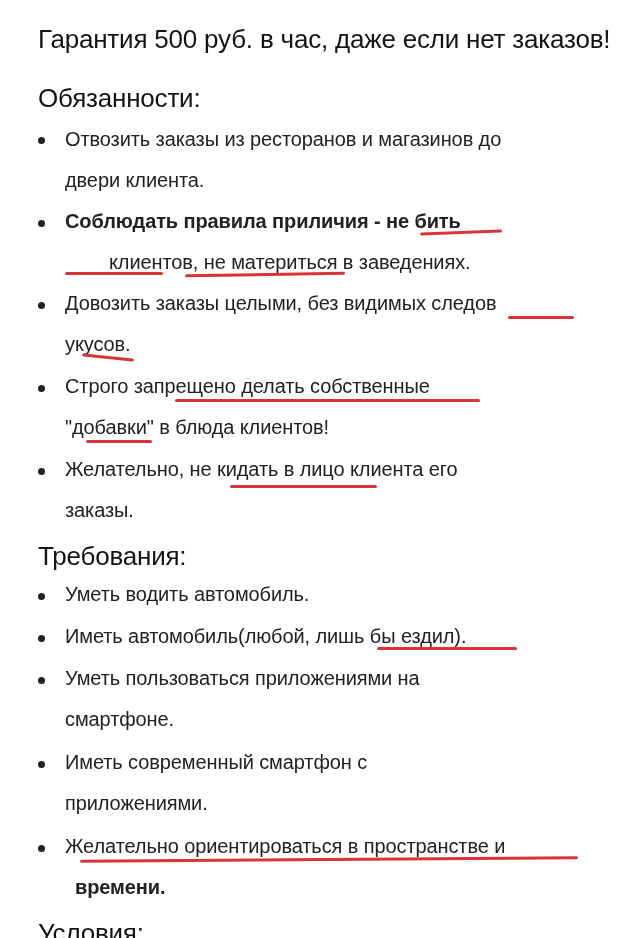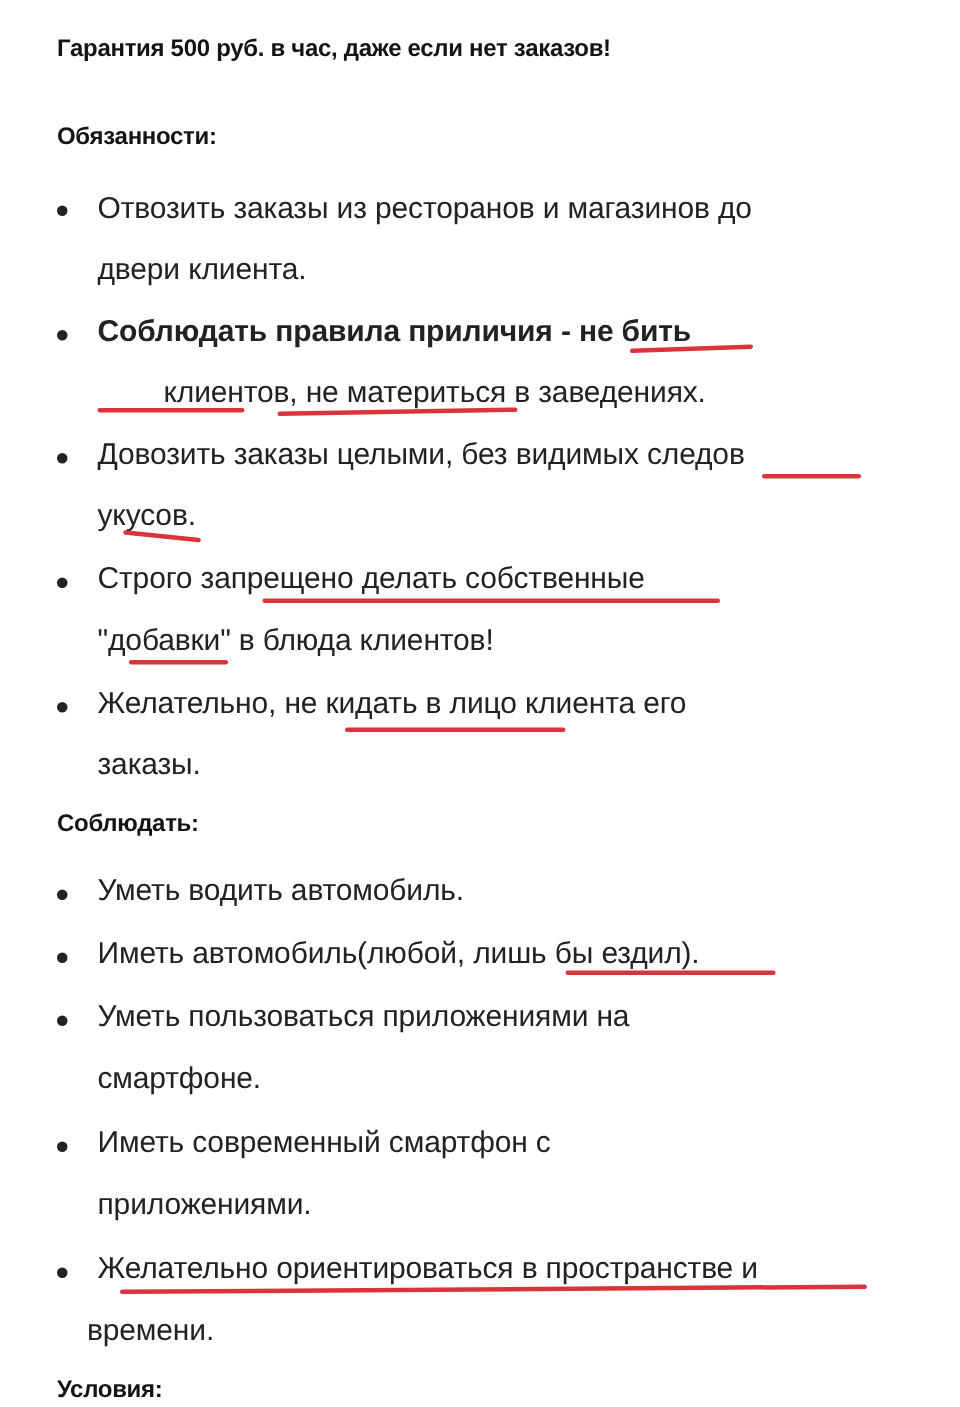--- a/index.html
+++ b/index.html
@@ -1,21 +1,21 @@
 <!DOCTYPE html>
 <html><head>
 <meta charset="utf-8">
 <style>
   html, body { margin:0; padding:0; }
   body {
     width:640px; height:938px; overflow:hidden; background:#ffffff;
     font-family:"Liberation Sans", sans-serif; color:#1c1c1c; position:relative;
   }
   .abs { position:absolute; white-space:nowrap; }
-  .heading { font-weight:bold; font-size:16px; letter-spacing:-0.2px; color:#141414; }
+  .heading { font-weight:normal; font-size:26px; letter-spacing:-0.2px; color:#141414; }
   .line { font-size:20px; color:#222; letter-spacing:-0.1px; }
   .bullet { position:absolute; width:7px; height:7px; border-radius:50%; background:#222; }
   .ul { position:absolute; height:3px; background:#d9343a; border-radius:2px; }
   .watermark { font-size:16px; color:#111;margin-top:28px; }
 </style>
 </head>
 <body>
 
 <div class="abs heading" style="left:38px; top:24px;">Гарантия 500 руб. в час, даже если нет заказов!</div>
 
@@ -50,21 +50,21 @@
     <span class="ul" style="left:86px; top:440px; width:66px;"></span>
   </div>
   <div>
     <span class="bullet" style="left:38px; top:468px;"></span>
     <div class="abs line" style="left:65px; top:458px;">Желательно, не кидать в лицо клиента его</div>
     <div class="abs line" style="left:65px; top:499px;">заказы.</div>
     <span class="ul" style="left:230px; top:485px; width:147px;"></span>
   </div>
 </div>
 
-<div class="abs heading" style="left:38px; top:541px;">Соблюдать:</div>
+<div class="abs heading" style="left:38px; top:541px;">Требования:</div>
 
 <div>
   <div>
     <span class="bullet" style="left:38px; top:593px;"></span>
     <div class="abs line" style="left:65px; top:583px;">Уметь водить автомобиль.</div>
   </div>
   <div>
     <span class="bullet" style="left:38px; top:635px;"></span>
     <div class="abs line" style="left:65px; top:625px;">Иметь автомобиль(любой, лишь бы ездил).</div>
     <span class="ul" style="left:377px; top:647px; width:140px;"></span>
@@ -75,20 +75,20 @@
     <div class="abs line" style="left:65px; top:708px;">смартфоне.</div>
   </div>
   <div>
     <span class="bullet" style="left:38px; top:761px;"></span>
     <div class="abs line" style="left:65px; top:751px;">Иметь современный смартфон с</div>
     <div class="abs line" style="left:65px; top:792px;">приложениями.</div>
   </div>
   <div>
     <span class="bullet" style="left:38px; top:845px;"></span>
     <div class="abs line" style="left:65px; top:835px;">Желательно ориентироваться в пространстве и</div>
-    <div class="abs line" style="left:58px; top:876px;">времени.</div>
+    <div class="abs line" style="left:75px; top:876px;font-weight:bold;">времени.</div>
     <span class="ul" style="left:80px; top:858px; width:498px; transform:rotate(-0.4deg);"></span>
   </div>
 </div>
 
 <div class="abs heading" style="left:38px; top:918px;">Условия:</div>
 
 <div class="abs watermark" style="left:590px; top:915px;">писец</div>
 
 </body></html>

